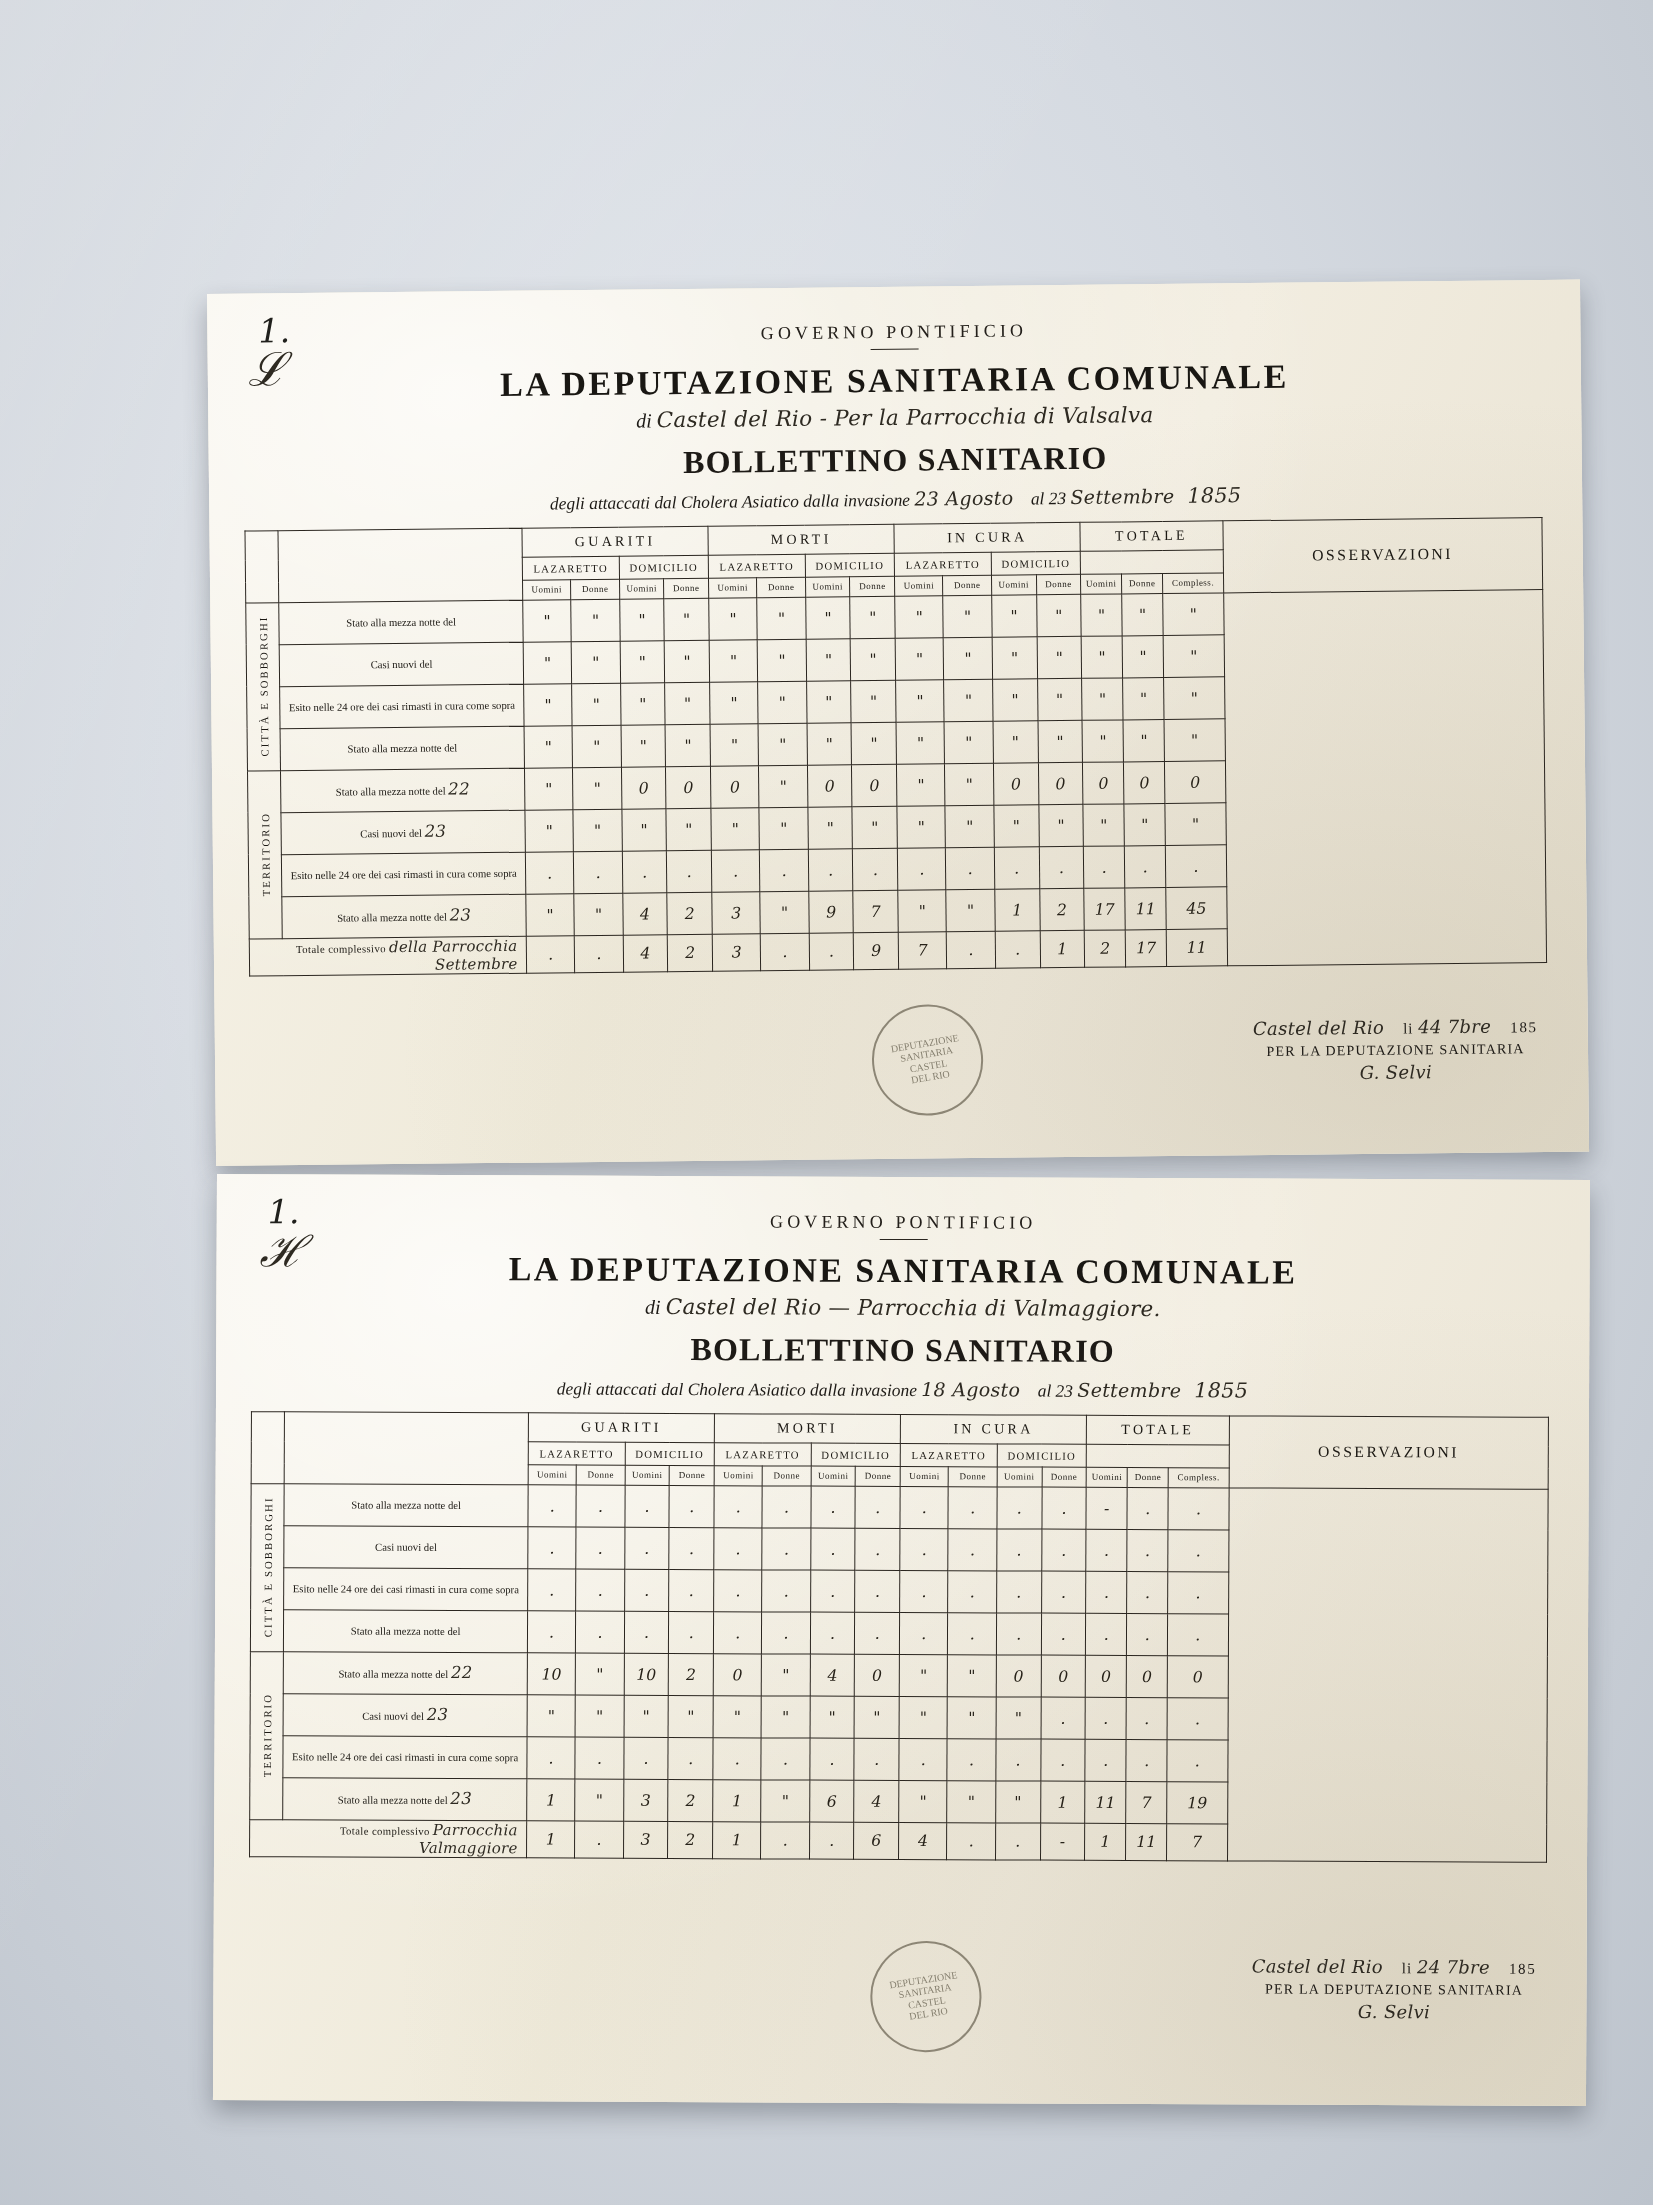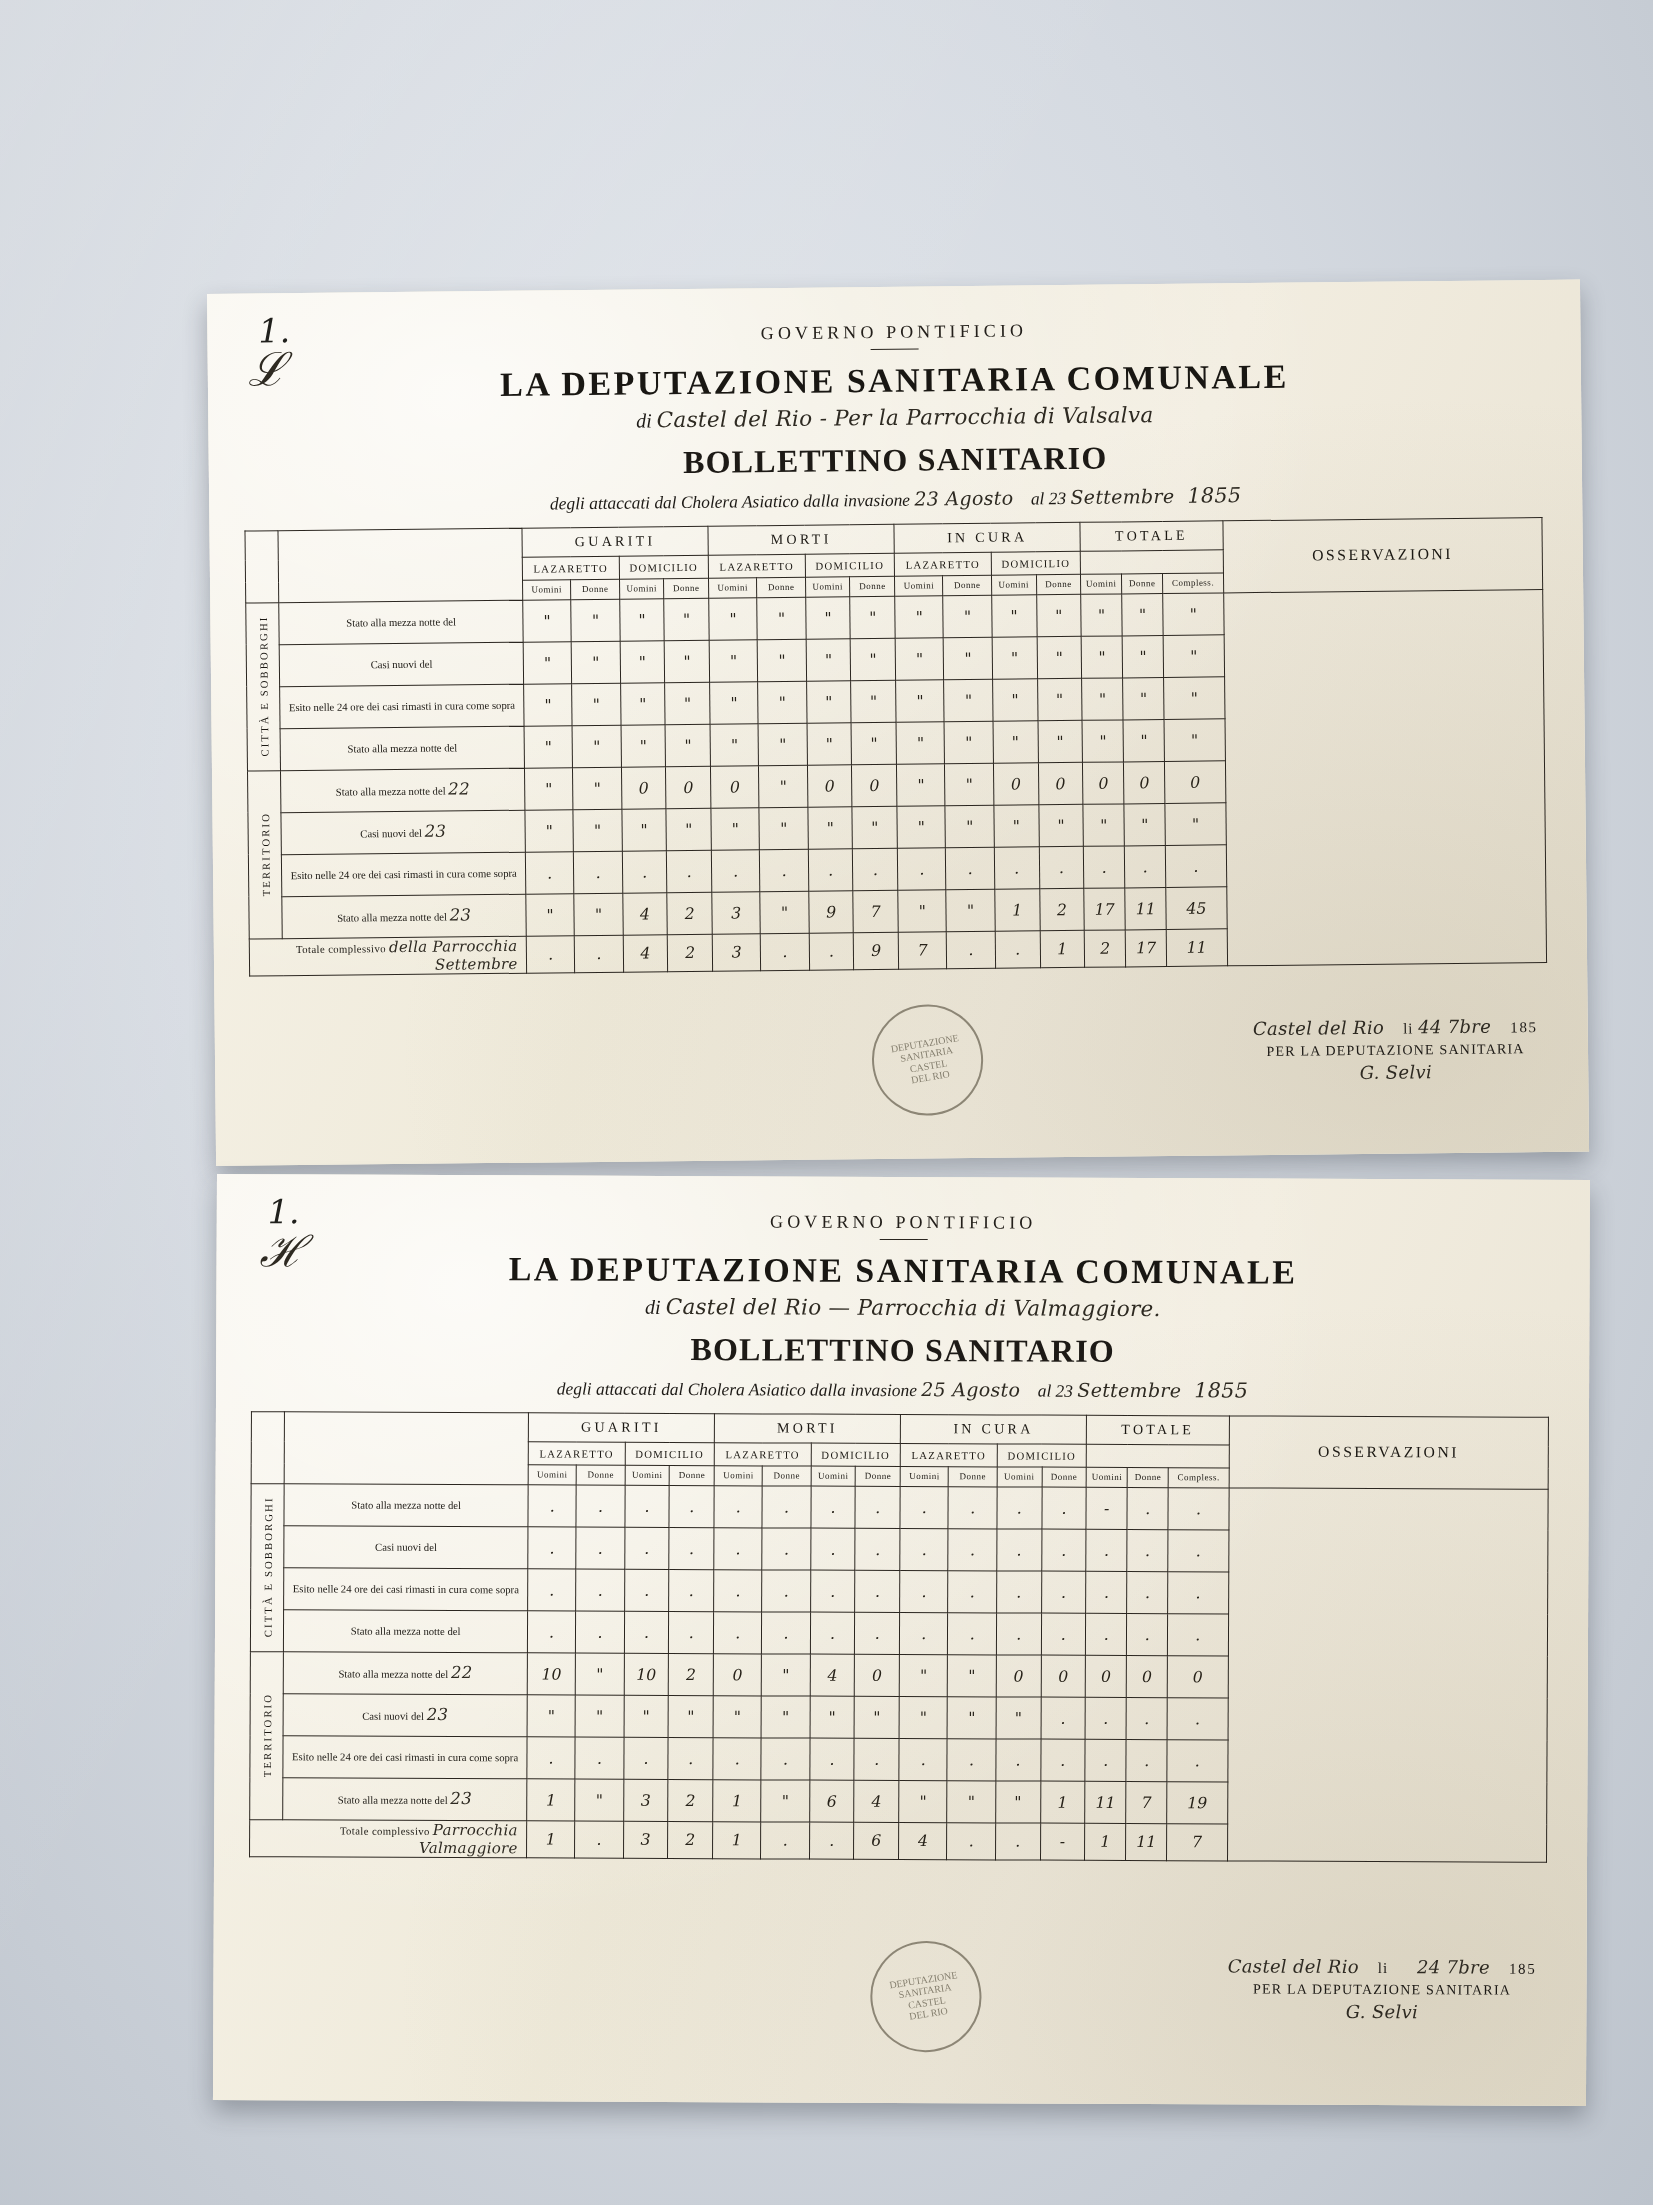--- a/index.html
+++ b/index.html
@@ -497,21 +497,21 @@
 
     <div class="subline">
       <span>di</span>
       <span class="hand" style="font-size:21.5px;">Castel del Rio — Parrocchia di Valmaggiore.</span>
     </div>
 
     <div class="title2">BOLLETTINO SANITARIO</div>
 
     <div class="subline2">
       <span>degli attaccati dal Cholera Asiatico dalla invasione</span>
-      <span class="hand" style="font-size:19px;">25 Agosto</span>
+      <span class="hand" style="font-size:19px;">18 Agosto</span>
       &nbsp;&nbsp;
       <span>al 23</span>
       <span class="hand" style="font-size:19px;">Settembre</span>
       &nbsp;
       <span class="hand" style="font-size:20.7px;">1855</span>
     </div>
 
     <table class="bollettino" style="left:35px; top:237px; width:1298px;">
       <tbody>
           <tr>
@@ -730,21 +730,21 @@
         <td class="cell cellwide" style="height:30px;">7</td>
       </tr>
     </tbody>
       </table>
 
     <div class="footer" style="right:50px; bottom:83px; text-align:center;">
       <div style="font-size:15px;">
         <span class="hand" style="font-size:18px;">Castel del Rio</span>
         &nbsp;&nbsp;
         <span>li</span>
-        <span class="hand" style="font-size:18px;margin-left:24px;">24 7bre</span>
+        <span class="hand" style="font-size:18px;">24 7bre</span>
         &nbsp;&nbsp;
         <span style="letter-spacing:1.7px;">185</span>
       </div>
       <div style="font-size:14px;letter-spacing:1.2px;margin-top:5px;">PER LA DEPUTAZIONE SANITARIA</div>
       <div class="hand" style="font-size:18px;margin-top:3.3px;">G. Selvi</div>
     </div>
 
     <div class="stamp" style="left:657px; bottom:51px; width:107px; height:107px;">
       <span>DEPUTAZIONE</span>
       <span>SANITARIA</span>

